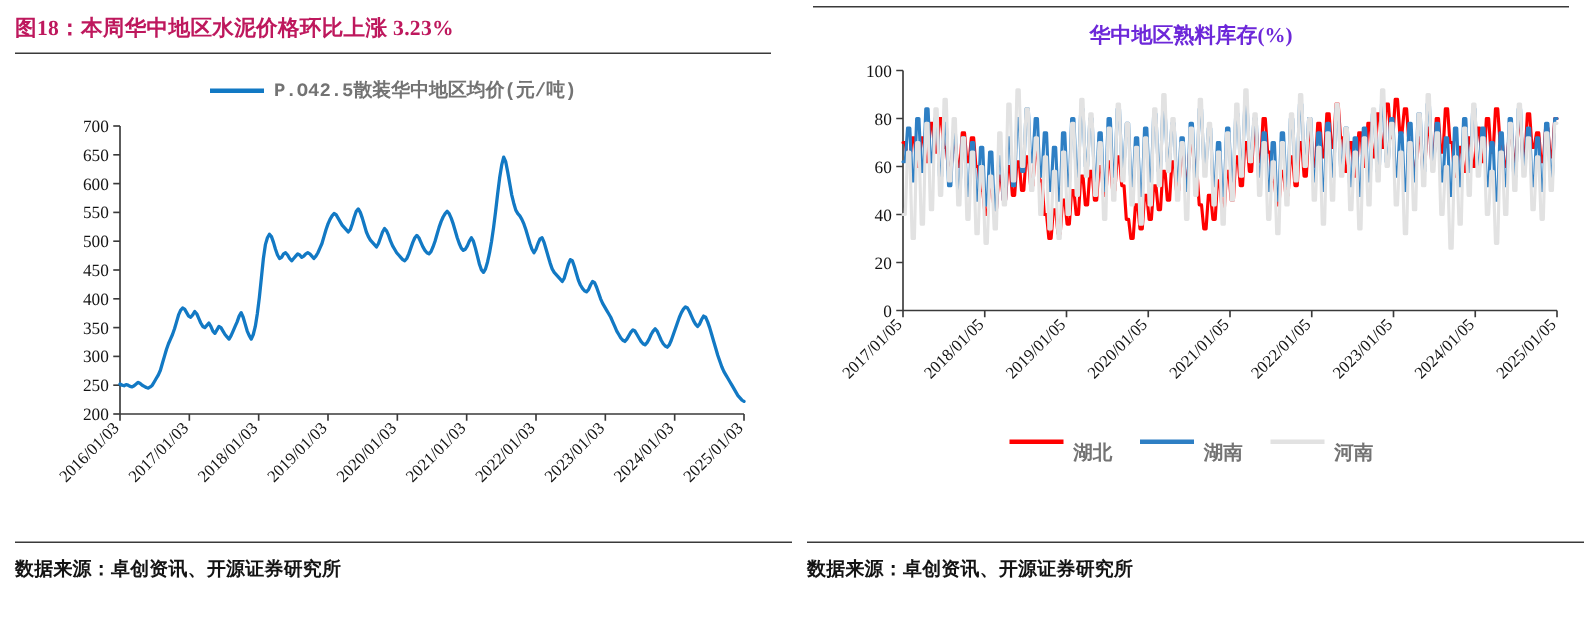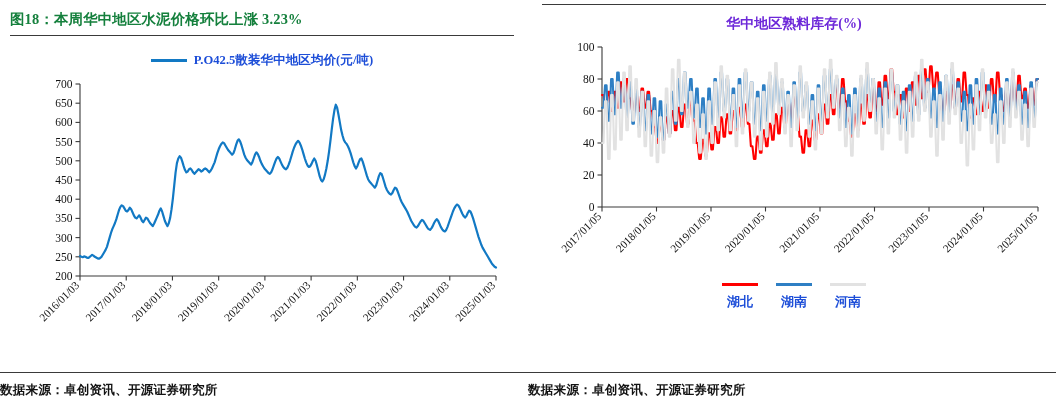--- a/index.html
+++ b/index.html
@@ -27,21 +27,21 @@
     box-sizing: border-box;
   }
   .panel-left  { padding: 0 14px 0 10px; }
   .panel-right { padding: 0 10px 0 14px; }
 
   .fig-title {
     font-family: "Liberation Serif", "DejaVu Serif", serif;
     font-weight: bold;
     font-size: 14.4px;
     line-height: 1.52;
-    color: #15803d;
+    color: #be185d;
     letter-spacing: 0.2px;
     padding-top: 9px;
     margin: 0;
   }
 
   .rule {
     height: 0;
     border-top: 1.6px solid #3a3a3a;
     margin-top: 4px;
   }
@@ -63,42 +63,41 @@
     gap: 7px;
     pointer-events: none;
   }
   .legend-line {
     display: inline-block;
     width: 36px;
     height: 3px;
     border-radius: 0;
   }
   .legend-label {
-    font-family: Liberation Serif, serif;
+    font-family: Liberation Mono, monospace;
     font-size: 12.6px;
     font-weight: bold;
-    color: #1d4ed8;
+    color: #737373;
     white-space: nowrap;
   }
 
   
   .legend-bottom {
     position: absolute;
     left: 0; right: 0;
     bottom: 6px;
     display: flex;
     justify-content: center;
     align-items: center;
     gap: 18px;
   }
   .legend-item {
     display: flex;
-    align-items: center;
+    align-items: flex-start;
     gap: 7px;
-    flex-direction: column;
   }
   .legend-item .legend-label { font-weight: bold; font-size: 13px; }
 
   
   .chart-title {
     position: absolute;
     left: 0; right: 0;
     top: 10px;
     text-align: center;
     font-family: "Liberation Serif", "DejaVu Serif", serif;
@@ -117,23 +116,24 @@
   }
   .xtick-text {
     font-family: "Liberation Serif", "DejaVu Serif", serif;
     font-size: 11.2px;
     fill: #141414;
   }
 
   
   .footer {
     position: absolute;
-    bottom: 4px;
+    bottom: 15px;
     left: 0;
     right: 0;
+    padding-left: 10px;
   }
   .footer-rule {
     height: 0;
     border-top: 1.6px solid #3a3a3a;
   }
   .footer-text {
     font-family: "Liberation Serif", "DejaVu Serif", serif;
     font-weight: bold;
     font-size: 12.6px;
     color: #141414;

